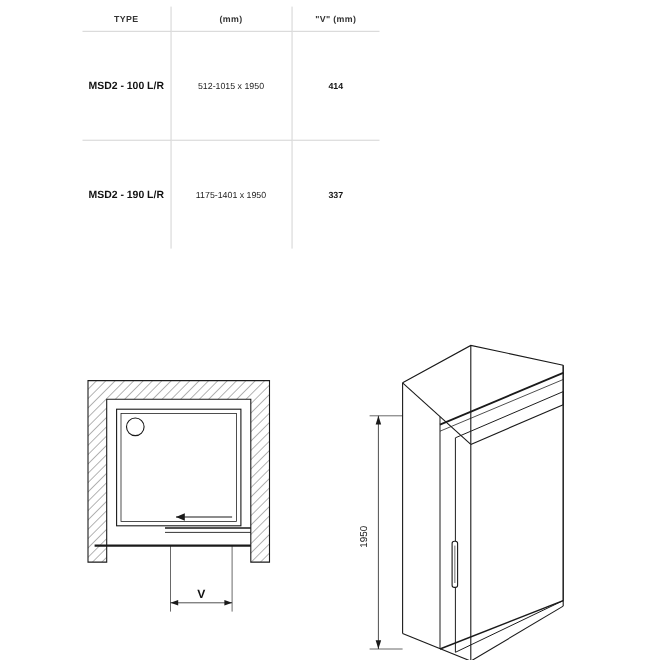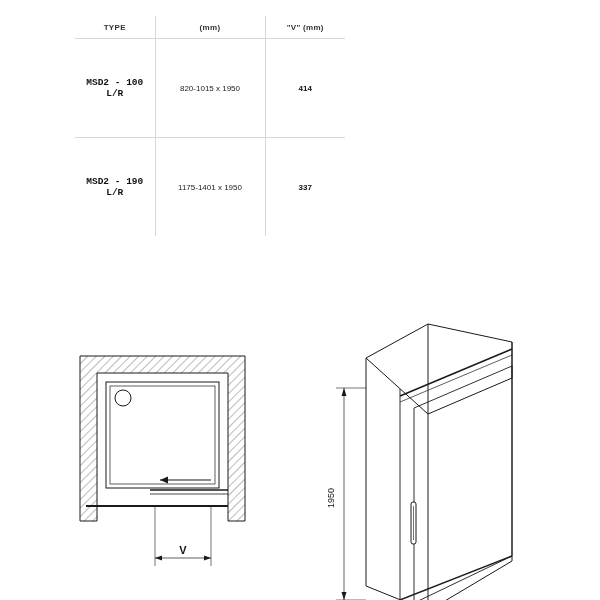--- a/index.html
+++ b/index.html
@@ -10,21 +10,21 @@
   body {
     width: 600px;
     height: 600px;
     font-family: "Liberation Sans", sans-serif;
     color: #1a1a1a;
     position: relative;
     overflow: hidden;
   }
   .page {
     position: absolute;
-    left: 0; top: 16px;
+    left: 0; top: 6px;
     width: 600px;
     height: 464px;
   }
 
   
   .spec-table {
     position: absolute;
     left: 75px;
     top: 0px;
     width: 270px;
@@ -59,21 +59,21 @@
   }
   .spec-table td.dim {
     font-size: 8px;
     color: #222;
   }
   .spec-table td.v {
     font-size: 8px;
     font-weight: bold;
     color: #111;
   }
-  .spec-table tr td:first-child { border-left: none; font-family: Liberation Mono, monospace; }
+  .spec-table tr td:first-child { border-left: none; }
   .spec-table tr td:last-child  { border-right: none; }
   .spec-table thead th:first-child { border-left: none; }
   .spec-table thead th:last-child  { border-right: none; }
   .spec-table tbody tr:last-child td { border-bottom: none; }
 
   
   .drawing {
     position: absolute;
     left: 0;
     top: 300px;
@@ -96,21 +96,21 @@
     <thead>
       <tr>
         <th>TYPE</th>
         <th>(mm)</th>
         <th>"V" (mm)</th>
       </tr>
     </thead>
     <tbody>
       <tr>
         <td class="type">MSD2 - 100 L/R</td>
-        <td class="dim">820-1015 x 1950</td>
+        <td class="dim">512-1015 x 1950</td>
         <td class="v">414</td>
       </tr>
       <tr>
         <td class="type">MSD2 - 190 L/R</td>
         <td class="dim">1175-1401 x 1950</td>
         <td class="v">337</td>
       </tr>
     </tbody>
   </table>
 

